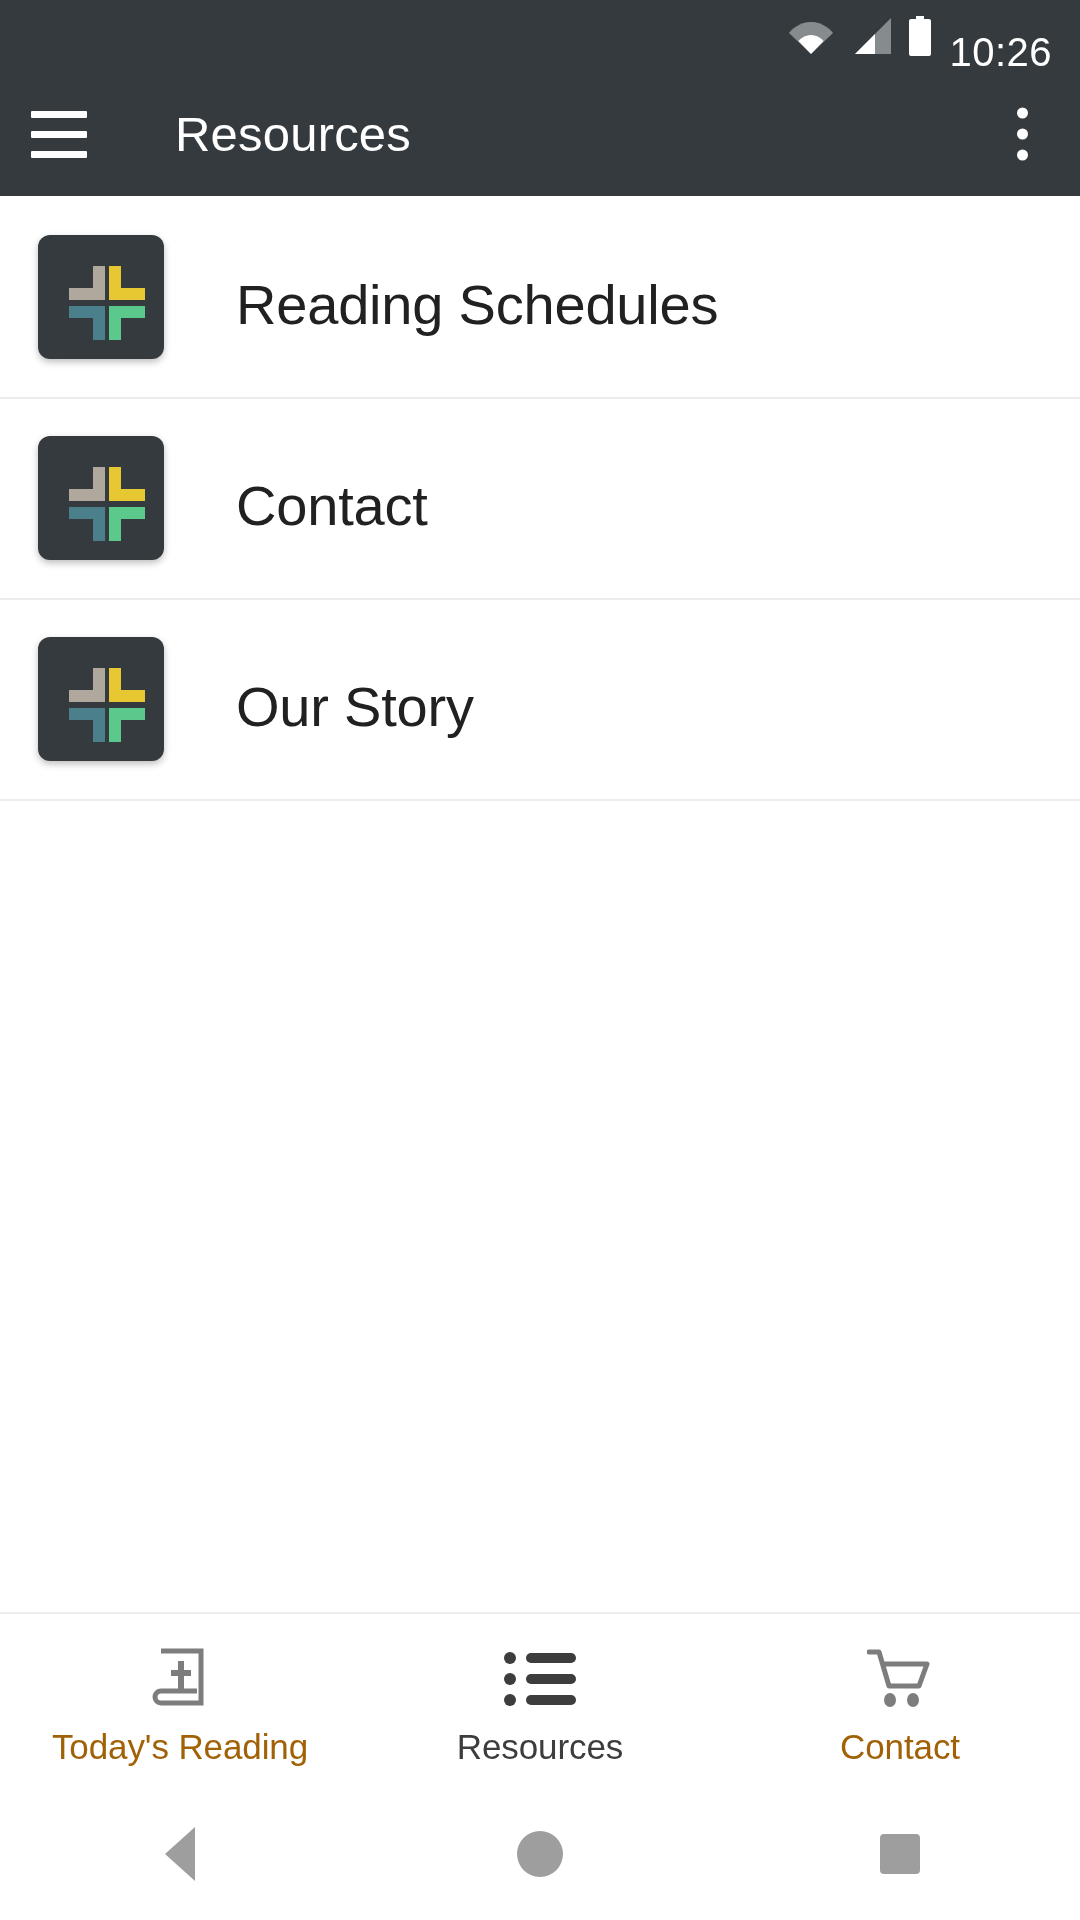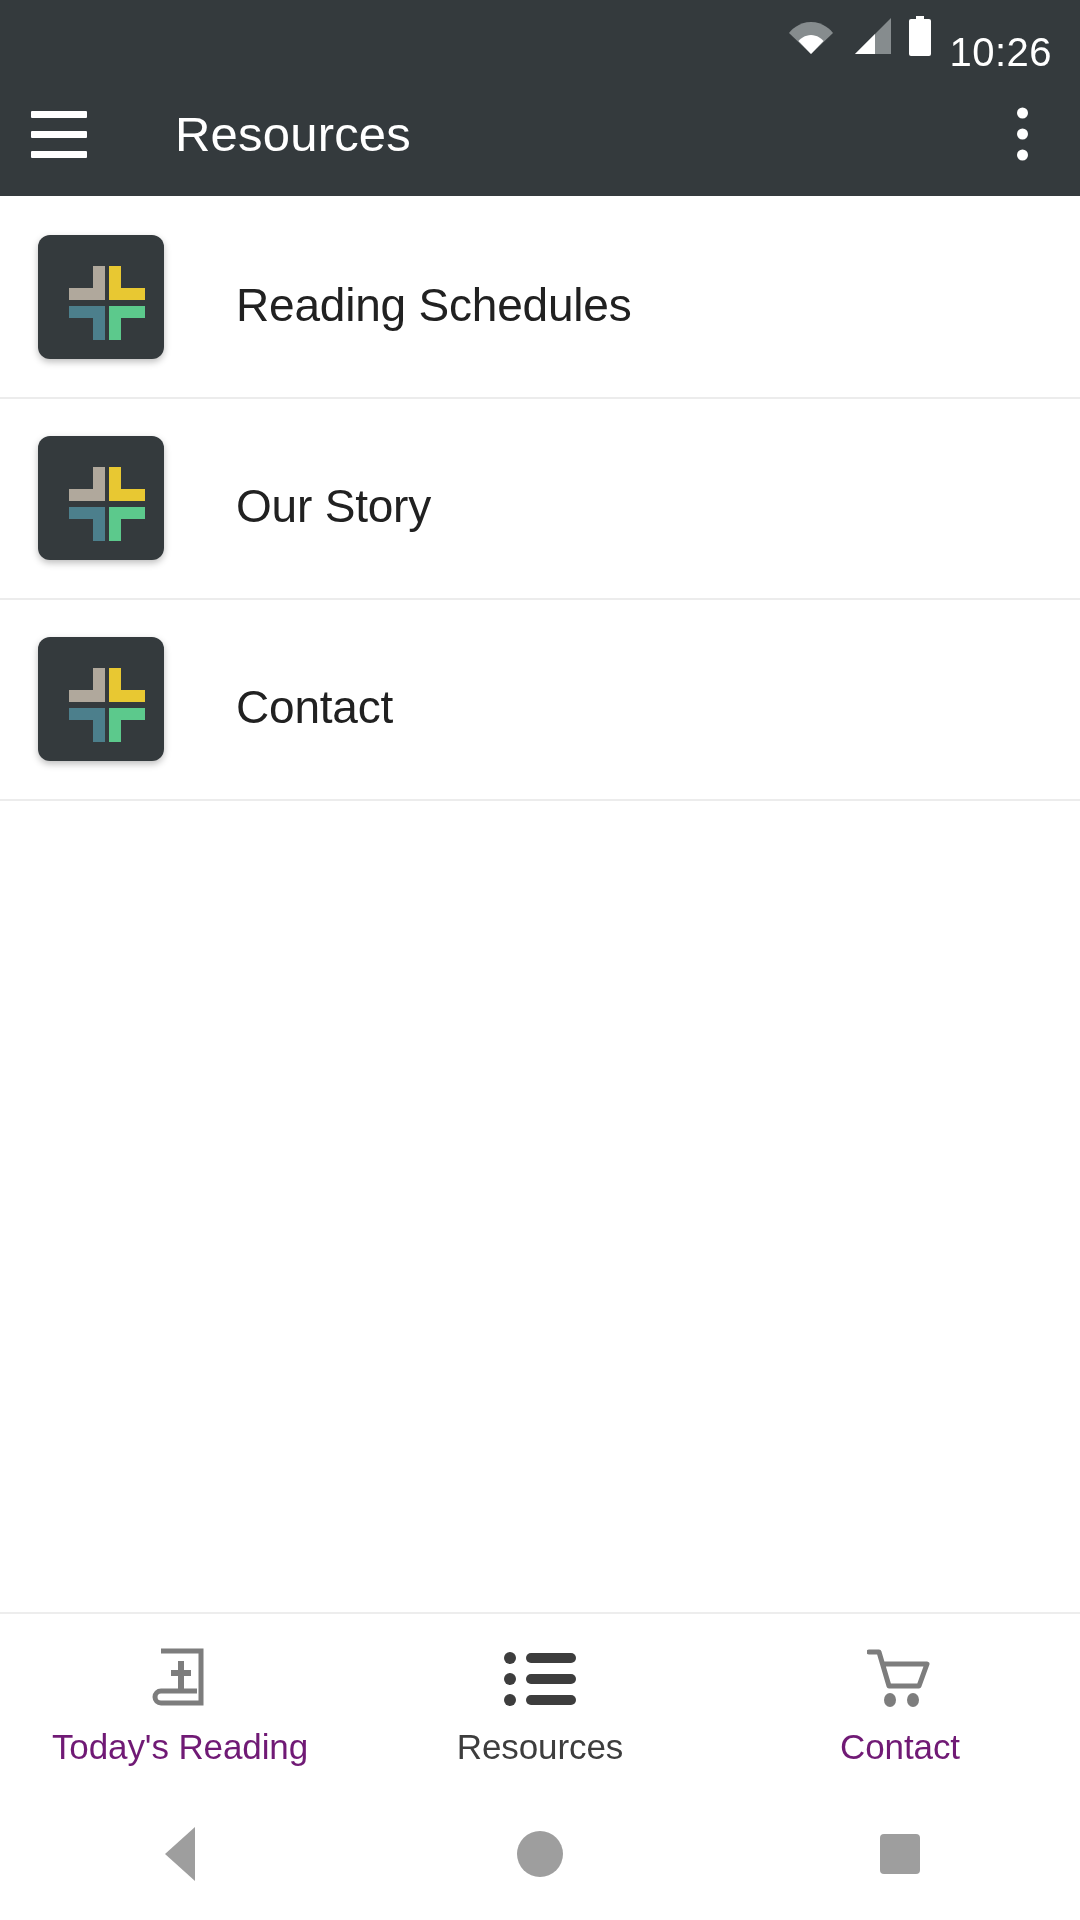--- a/index.html
+++ b/index.html
@@ -43,32 +43,32 @@
   .list-end { position:relative; height:2px; }
 
   .app-icon {
     width:126px; height:124px; border-radius:12px; background:#343a3d;
     flex:0 0 126px; position:relative;
     box-shadow:0 3px 7px rgba(0,0,0,0.26);
   }
   .app-icon svg { position:absolute; inset:0; width:100%; height:100%; }
 
   .row-label {
-    margin-left:72px; font-size:46px; color:#212121; font-weight:400; letter-spacing:-0.2px; white-space:nowrap;margin-top:16px;
+    margin-left:72px; font-size:56px; color:#212121; font-weight:400; letter-spacing:-0.2px; white-space:nowrap;margin-top:16px;
   }
 
   
   .tabbar {
     flex:0 0 176px; background:#ffffff; display:flex; position:relative;
     border-top:2px solid #ededed;
   }
   .tab { flex:1; display:flex; flex-direction:column; align-items:center; justify-content:center; gap:14px; cursor:pointer; padding-top:10px; }
   .tab-icon { height:68px; display:flex; align-items:center; justify-content:center; }
   .tab-label { font-size:35px; letter-spacing:-0.1px; }
-  .tab.inactive .tab-label { color:#701a75; }
+  .tab.inactive .tab-label { color:#a16207; }
   .tab.active .tab-label { color:#3d3d3d; }
 
   
   .navbar { flex:0 0 132px; background:#ffffff; display:flex; align-items:center; }
   .nav-btn { flex:1; display:flex; align-items:center; justify-content:center; cursor:pointer; }
   .nav-back { width:0; height:0; border-top:27px solid transparent; border-bottom:27px solid transparent; border-right:30px solid #9e9e9e; }
   .nav-home { width:46px; height:46px; border-radius:50%; background:#9e9e9e; }
   .nav-recents { width:40px; height:40px; border-radius:4px; background:#9e9e9e; }
 </style>
 </head>
@@ -129,33 +129,33 @@
 
     <div class="row">
       <div class="app-icon">
         <svg viewBox="0 0 126 124">
           <path d="M31 53 h24 v-22 h12 v34 h-36 z" fill="#b0a89c"></path>
           <path d="M71 31 h12 v22 h24 v12 h-36 z" fill="#e8c832"></path>
           <path d="M31 71 h36 v34 h-12 v-22 h-24 z" fill="#4c7f8c"></path>
           <path d="M71 71 h36 v12 h-24 v22 h-12 z" fill="#5cc98c"></path>
         </svg>
       </div>
-      <div class="row-label">Our Story</div>
+      <div class="row-label">Contact</div>
     </div>
 
     <div class="row">
       <div class="app-icon">
         <svg viewBox="0 0 126 124">
           <path d="M31 53 h24 v-22 h12 v34 h-36 z" fill="#b0a89c"></path>
           <path d="M71 31 h12 v22 h24 v12 h-36 z" fill="#e8c832"></path>
           <path d="M31 71 h36 v34 h-12 v-22 h-24 z" fill="#4c7f8c"></path>
           <path d="M71 71 h36 v12 h-24 v22 h-12 z" fill="#5cc98c"></path>
         </svg>
       </div>
-      <div class="row-label">Contact</div>
+      <div class="row-label">Our Story</div>
     </div>
 
     <div class="list-end"></div>
   </div>
 
   <div class="tabbar">
 
     <div class="tab inactive">
       <div class="tab-icon">
         <svg width="58" height="64" viewBox="0 0 58 64">

